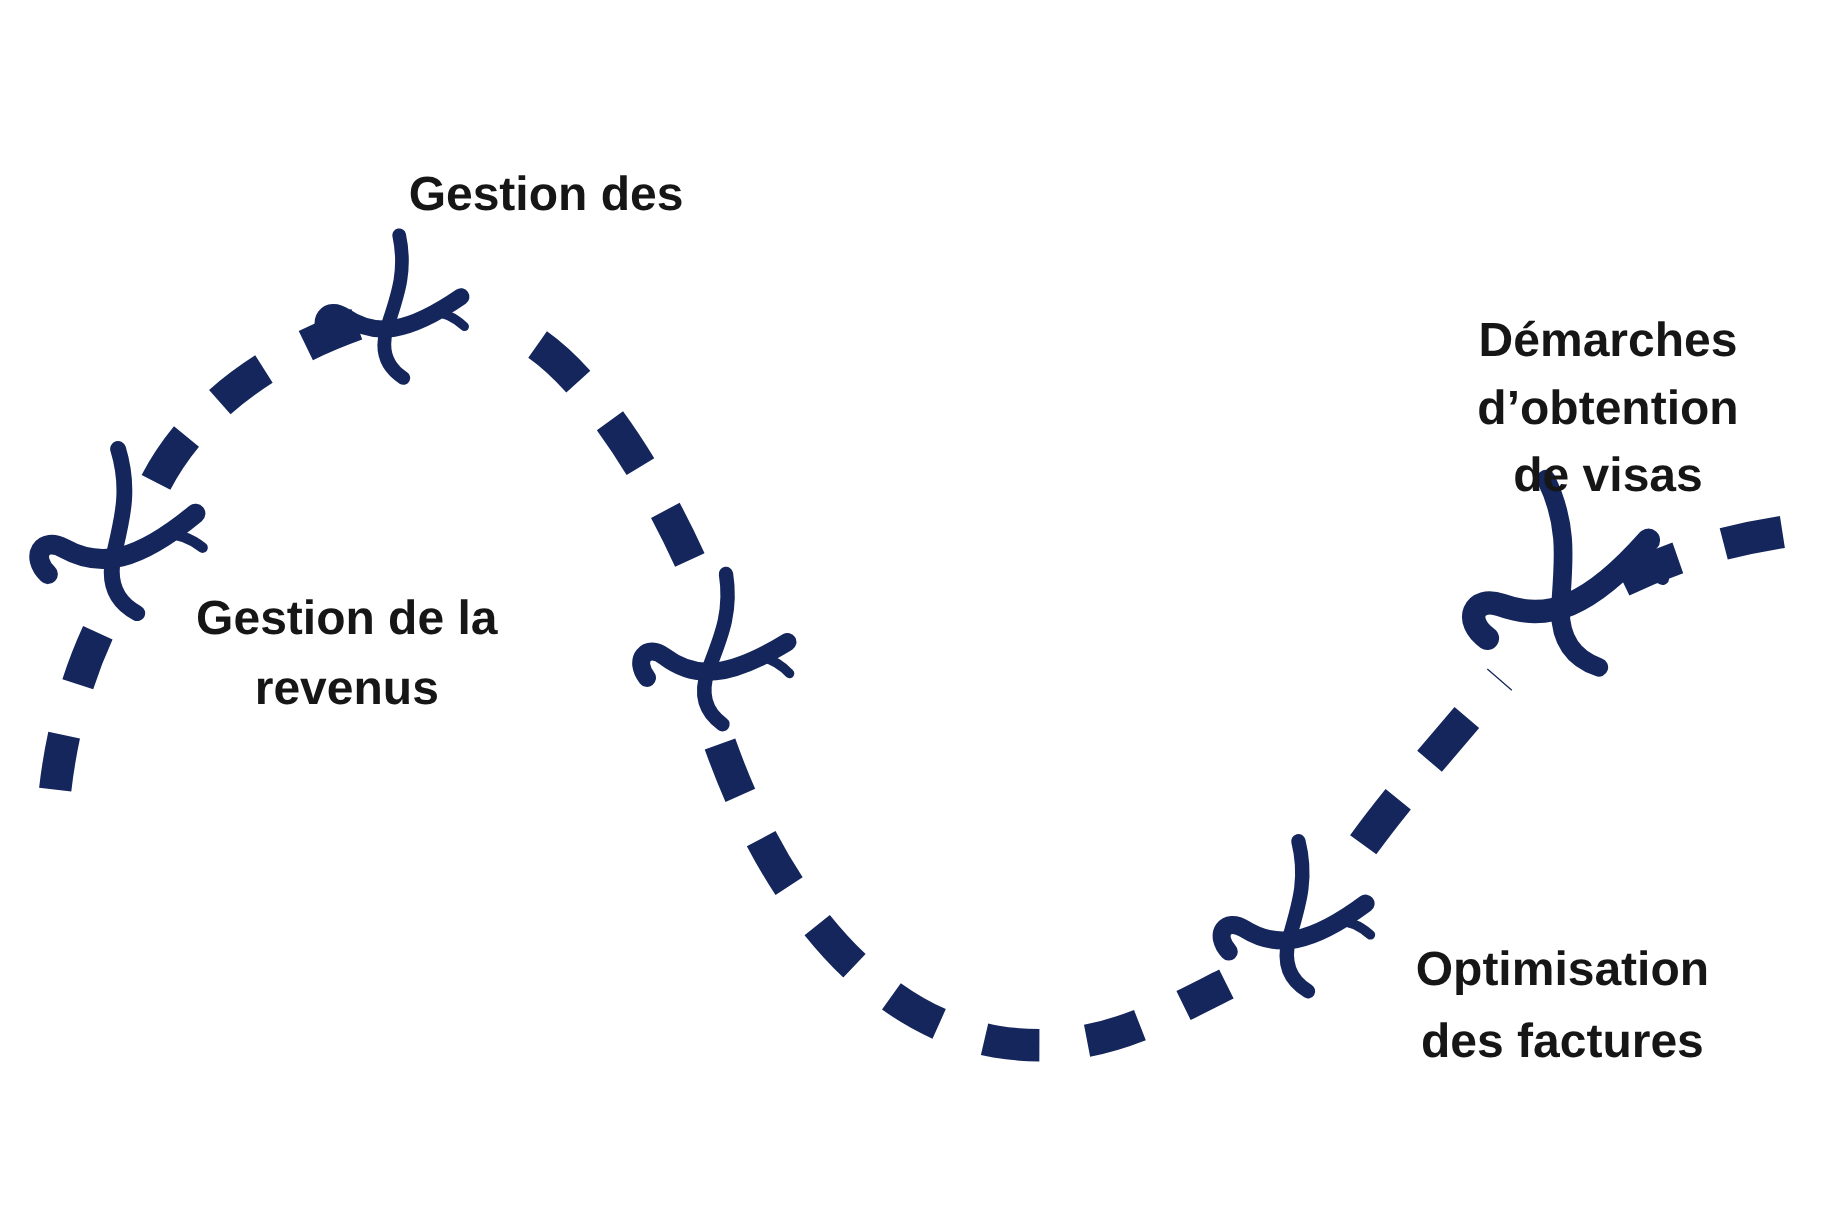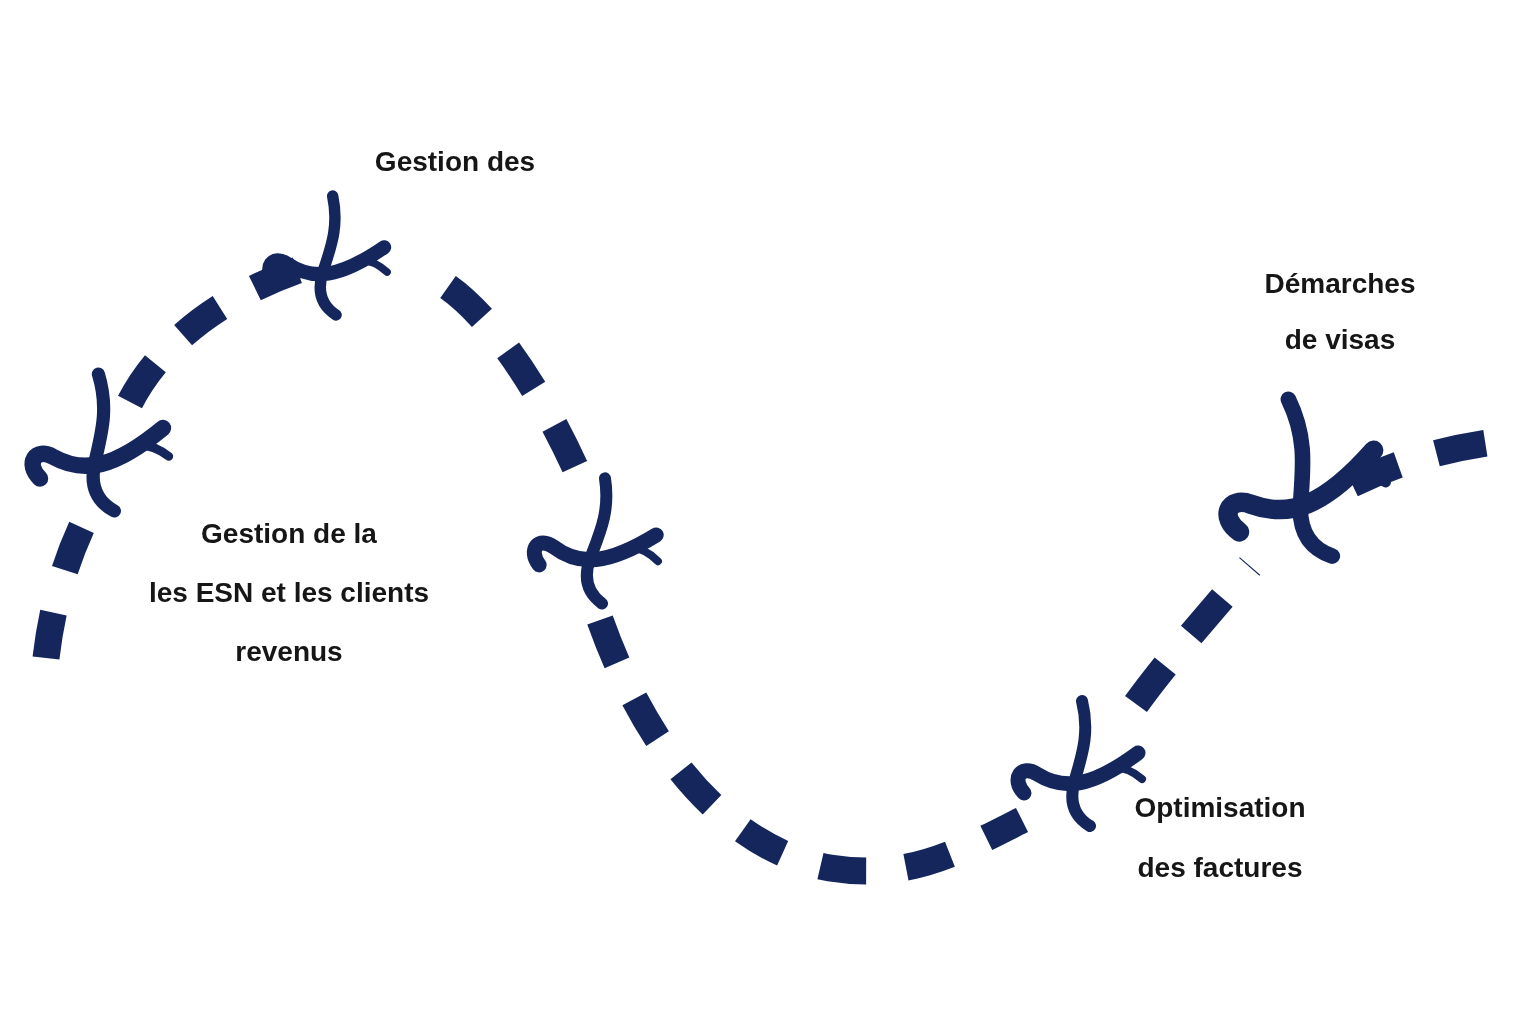--- a/index.html
+++ b/index.html
@@ -18,21 +18,21 @@
   .journey-svg {
     position: absolute;
     left: 0;
     top: 0;
   }
   .milestone-label {
     position: absolute;
     transform: translateX(-50%);
     text-align: center;
     font-weight: 700;
-    font-size: 28px;
+    font-size: 40px;
     line-height: 56px;
     color: #161616;
     white-space: nowrap;
   }
   .milestone-label span { display: block; }
   .label-contract { line-height: 59px; }
   .label-revenus  { line-height: 60px; }
 </style>
 </head>
 <body>
@@ -57,34 +57,34 @@
       <path stroke-width="27" stroke-dasharray="50 40" d="M 1352 484 C 1398 462, 1444 449, 1494 442" stroke="#14265C"></path>
     </g>
 
     <use href="#xmark" transform="translate(103 462) rotate(-3) scale(1.1)" stroke="#14265C"></use>
     <use href="#xmark" transform="translate(330 272) rotate(2) scale(0.95)" stroke="#14265C"></use>
     <use href="#xmark" transform="translate(598 558) rotate(5) scale(1)" stroke="#14265C"></use>
     <use href="#xmark" transform="translate(1082 781) rotate(0) scale(1)" stroke="#14265C"></use>
     <use href="#xmark" transform="translate(1310 501) rotate(-12) scale(1.3)" stroke="#14265C"></use>
   </svg>
 
-  <div class="milestone-label label-contract" style="left:289px; top:486px;margin-top:18px;">
+  <div class="milestone-label label-contract" style="left:289px; top:486px;">
     <span>Gestion de la</span>
-    <span>les ESN et les clients</span>
     <span>revenus</span>
   </div>
 
   <div class="milestone-label" style="left:455px; top:134px;">
     <span>Gestion des</span>
   </div>
 
 
-  <div class="milestone-label label-revenus" style="left:1220px; top:778px;">
+  <div class="milestone-label label-revenus" style="left:1302px; top:778px;">
     <span>Optimisation</span>
     <span>des factures</span>
   </div>
 
   <div class="milestone-label" style="left:1340px; top:256px;">
     <span>Démarches</span>
+    <span>d’obtention</span>
     <span>de visas</span>
   </div>
 
 </div>
 
 </body></html>

